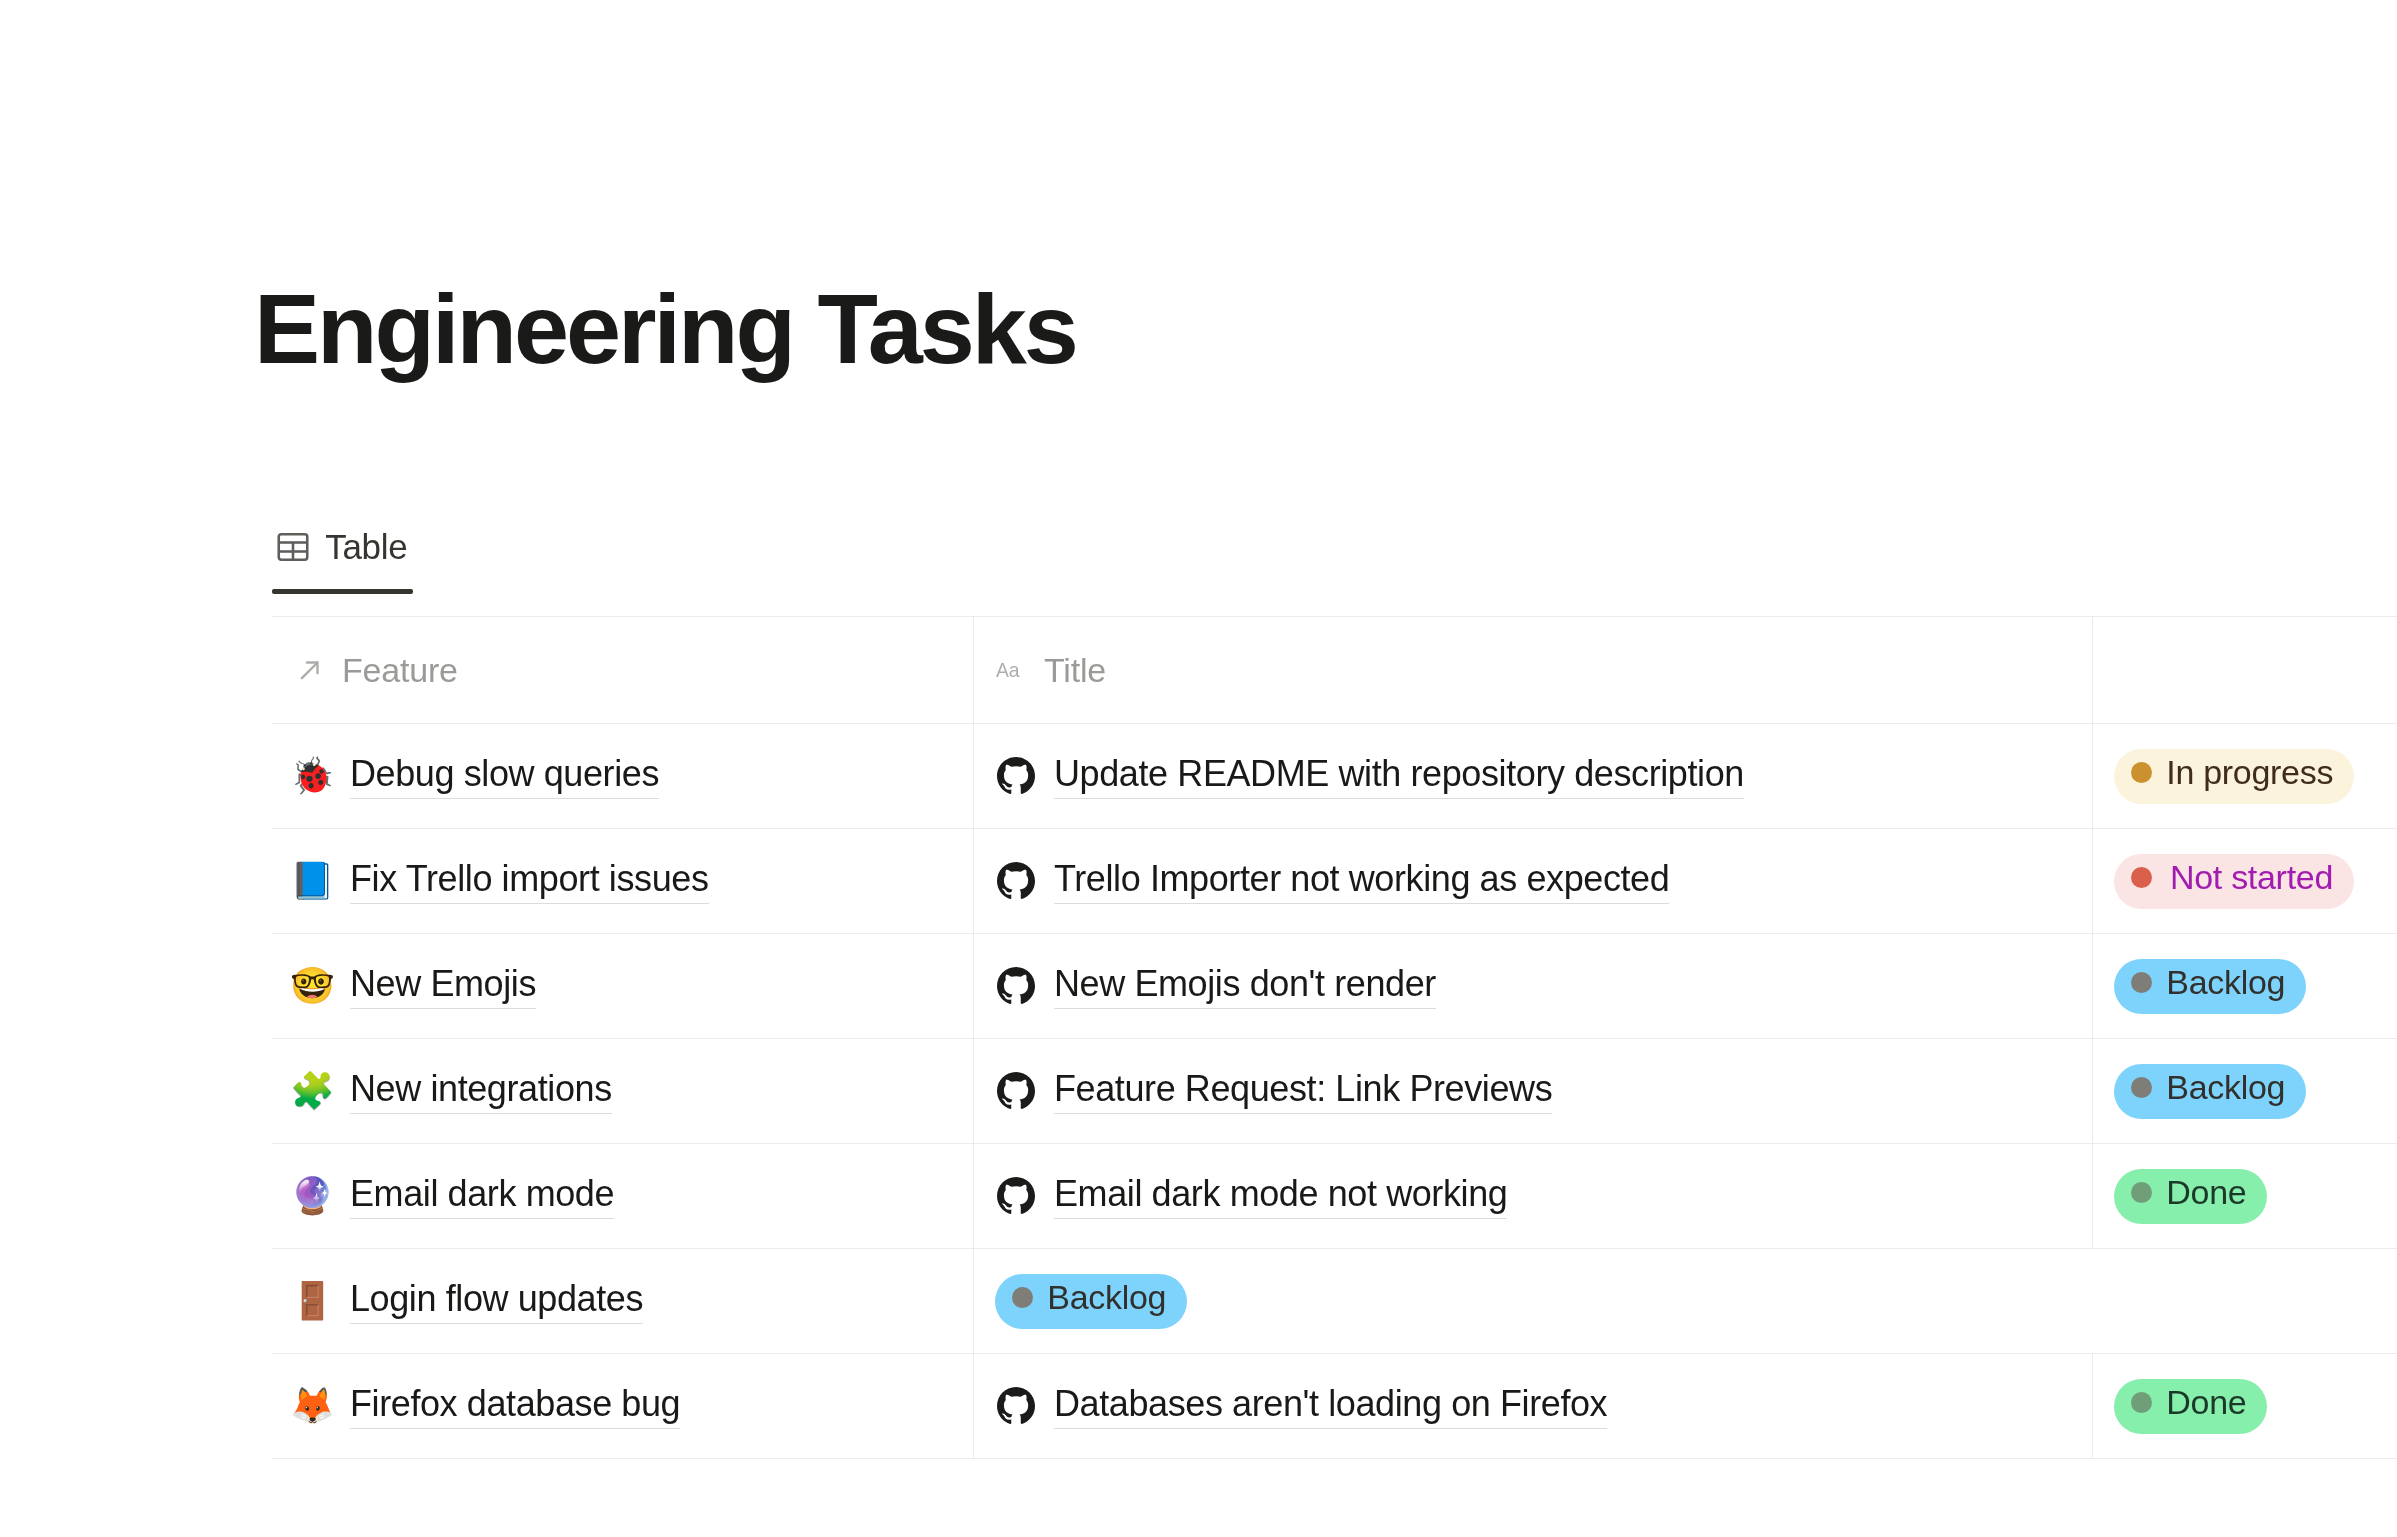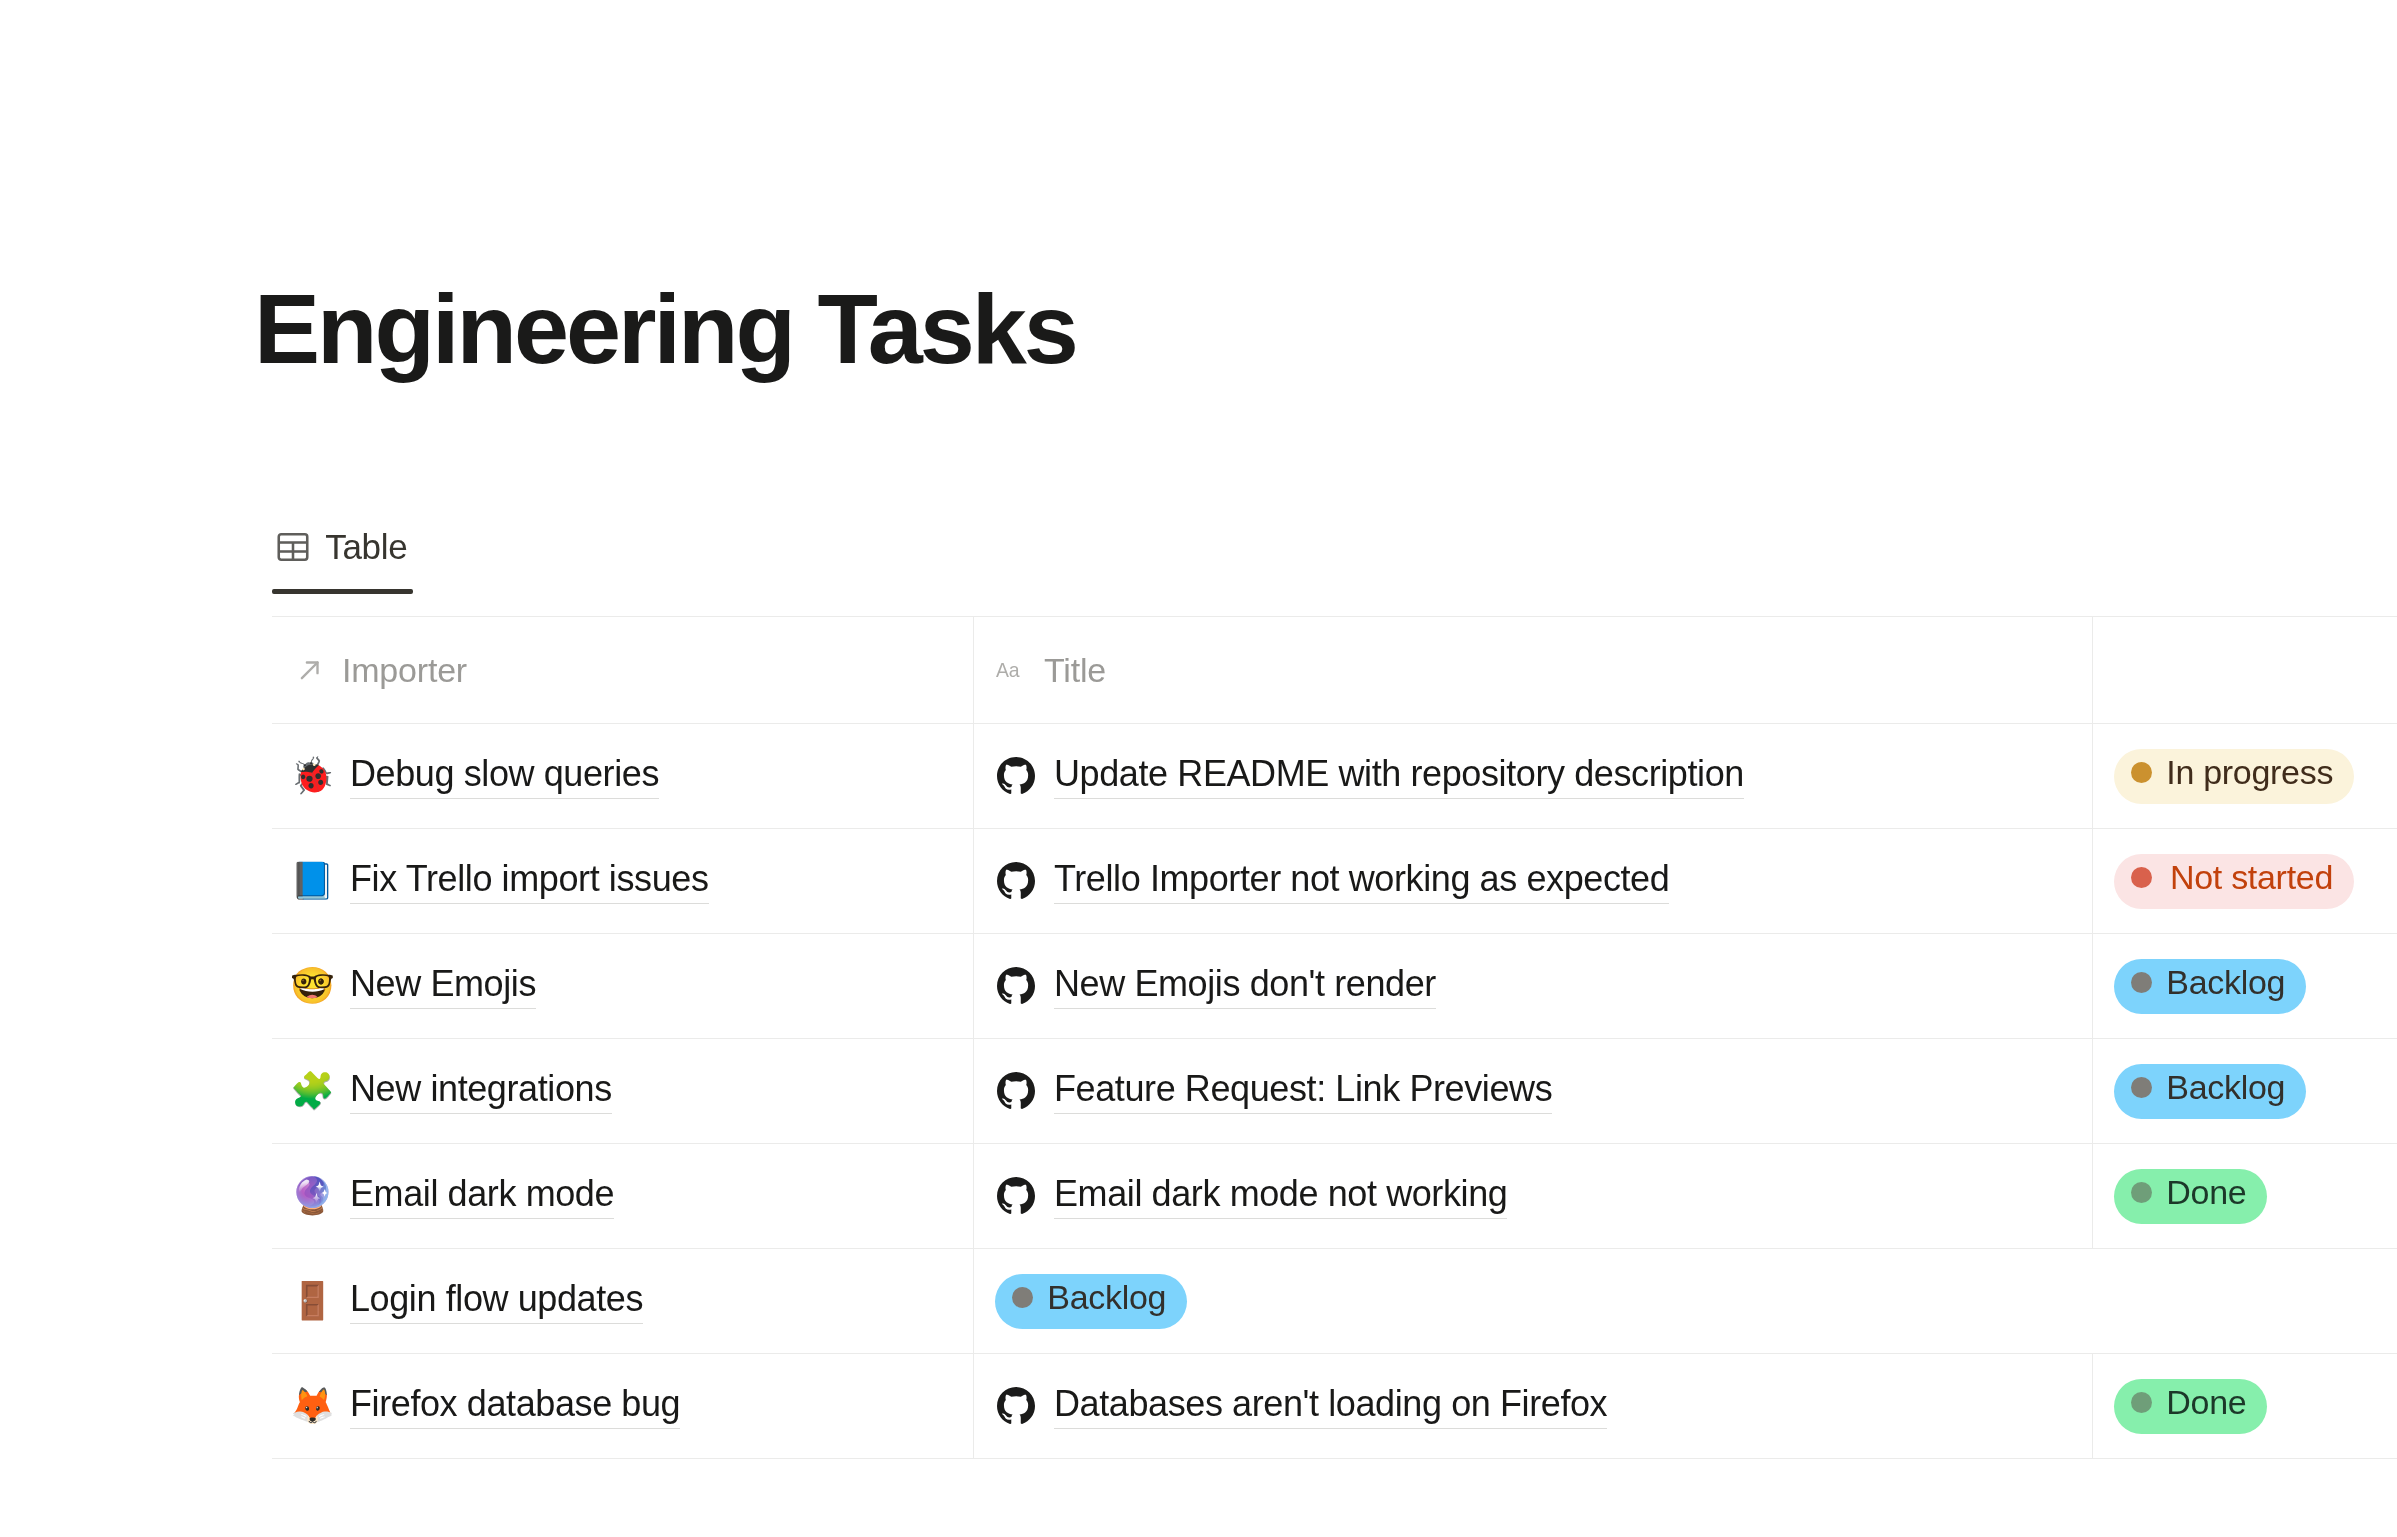--- a/index.html
+++ b/index.html
@@ -159,21 +159,21 @@
     white-space: nowrap;
     cursor: pointer;
   }
   .pill-dot {
     width: 21px; height: 21px;
     border-radius: 50%;
     flex: none;
   }
   .pill.inprogress { background: #fbf3db; color: #402c1b; }
   .pill.inprogress .pill-dot { background: #cb912f; }
-  .pill.notstarted { background: #fbe4e4; color: #c2410c; gap: 18px; }
+  .pill.notstarted { background: #fbe4e4; color: #a21caf; gap: 18px; }
   .pill.notstarted .pill-dot { background: #d9614c; }
   .pill.backlog    { background: #7dd3fc; color: #32302c; }
   .pill.backlog .pill-dot { background: #7f7d78; }
   .pill.done       { background: #86efac; color: #1c3829; }
   .pill.done .pill-dot { background: #6f9e79; }
 </style>
 </head>
 <body>
 
 <div class="page">
@@ -198,21 +198,21 @@
   <div class="db-table">
 
     <div class="db-row header-row">
       <div class="db-cell col-projects">
         <span class="prop-icon">
           <svg width="30" height="30" viewBox="0 0 24 24" fill="none" stroke="currentColor" stroke-width="1.9" stroke-linecap="round" stroke-linejoin="round">
             <line x1="5.5" y1="18.5" x2="18" y2="6"></line>
             <polyline points="9.5,6 18,6 18,14.5"></polyline>
           </svg>
         </span>
-        <span class="prop-label">Importer</span>
+        <span class="prop-label">Feature</span>
       </div>
       <div class="db-cell col-title">
         <span class="prop-icon">
           <svg width="32" height="32" viewBox="0 0 28 24" style="font-size:36px">
             <text x="0" y="18" font-family="Liberation Sans, sans-serif" font-size="17" fill="currentColor">Aa</text>
           </svg>
         </span>
         <span class="prop-label">Title</span>
       </div>
     </div>

